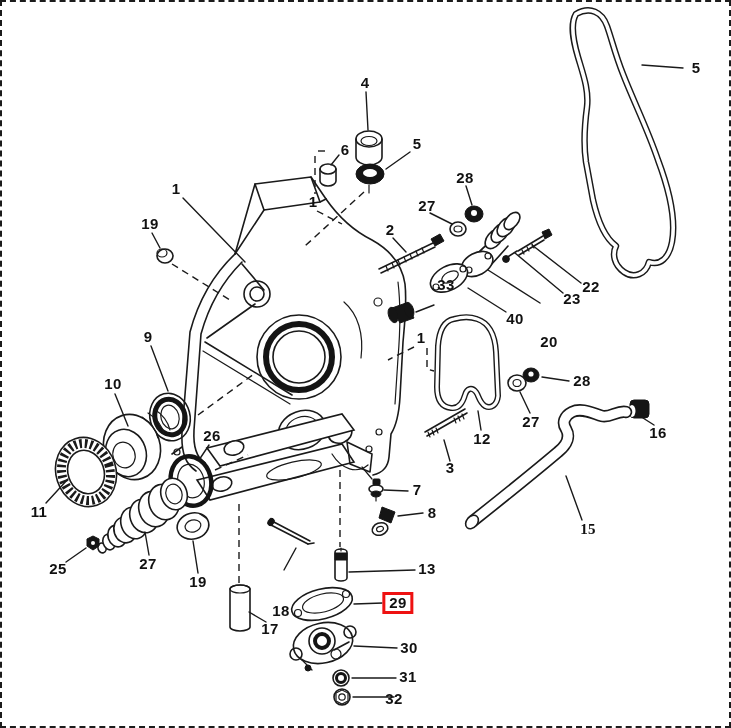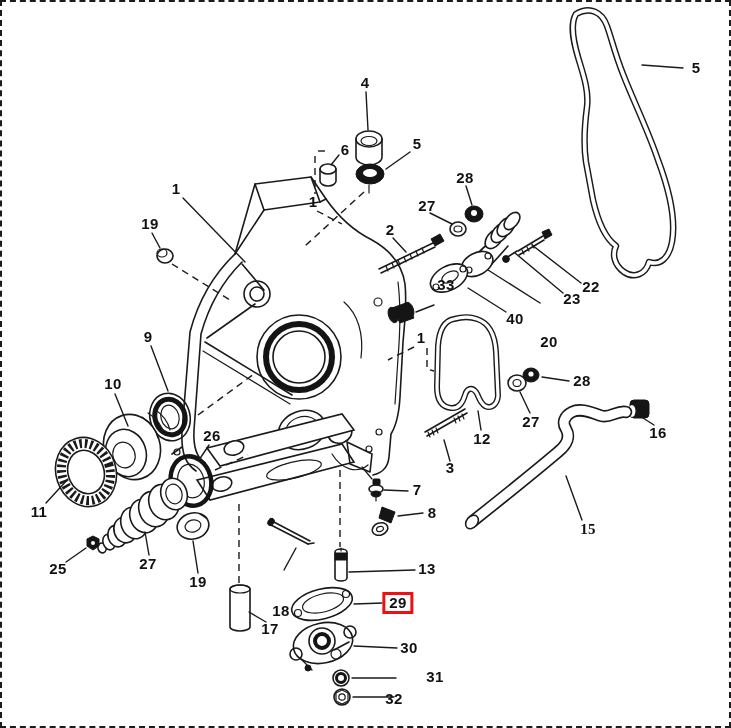--- a/index.html
+++ b/index.html
@@ -369,19 +369,19 @@
       <span class="callout" style="left: 570px; top: 297px;">23</span>
       <span class="callout" style="left: 146px; top: 562px;">27</span>
       <span class="callout" style="left: 56px; top: 567px; text-align: center;">25</span>
       <span class="callout" style="left: 210px; top: 434px;">26</span>
       <span class="callout" style="left: 425px; top: 204px;">27</span>
       <span class="callout" style="left: 529px; top: 420px;">27</span>
       <span class="callout" style="left: 463px; top: 176px;">28</span>
       <span class="callout" style="left: 580px; top: 379px;">28</span>
       <span class="callout highlighted" style="left: 396px; top: 601px; text-align: center;">29</span>
       <span class="callout" style="left: 407px; top: 646px;">30</span>
-      <span class="callout" style="left: 406px; top: 675px; margin-left: 27px;">31</span>
+      <span class="callout" style="left: 406px; top: 675px;">31</span>
       <span class="callout" style="left: 392px; top: 697px;">32</span>
       <span class="callout" style="left: 444px; top: 283px; text-align: center;">33</span>
       <span class="callout" style="left: 148px; top: 222px;">19</span>
     </div>
 
 </div>
 
 </body></html>

